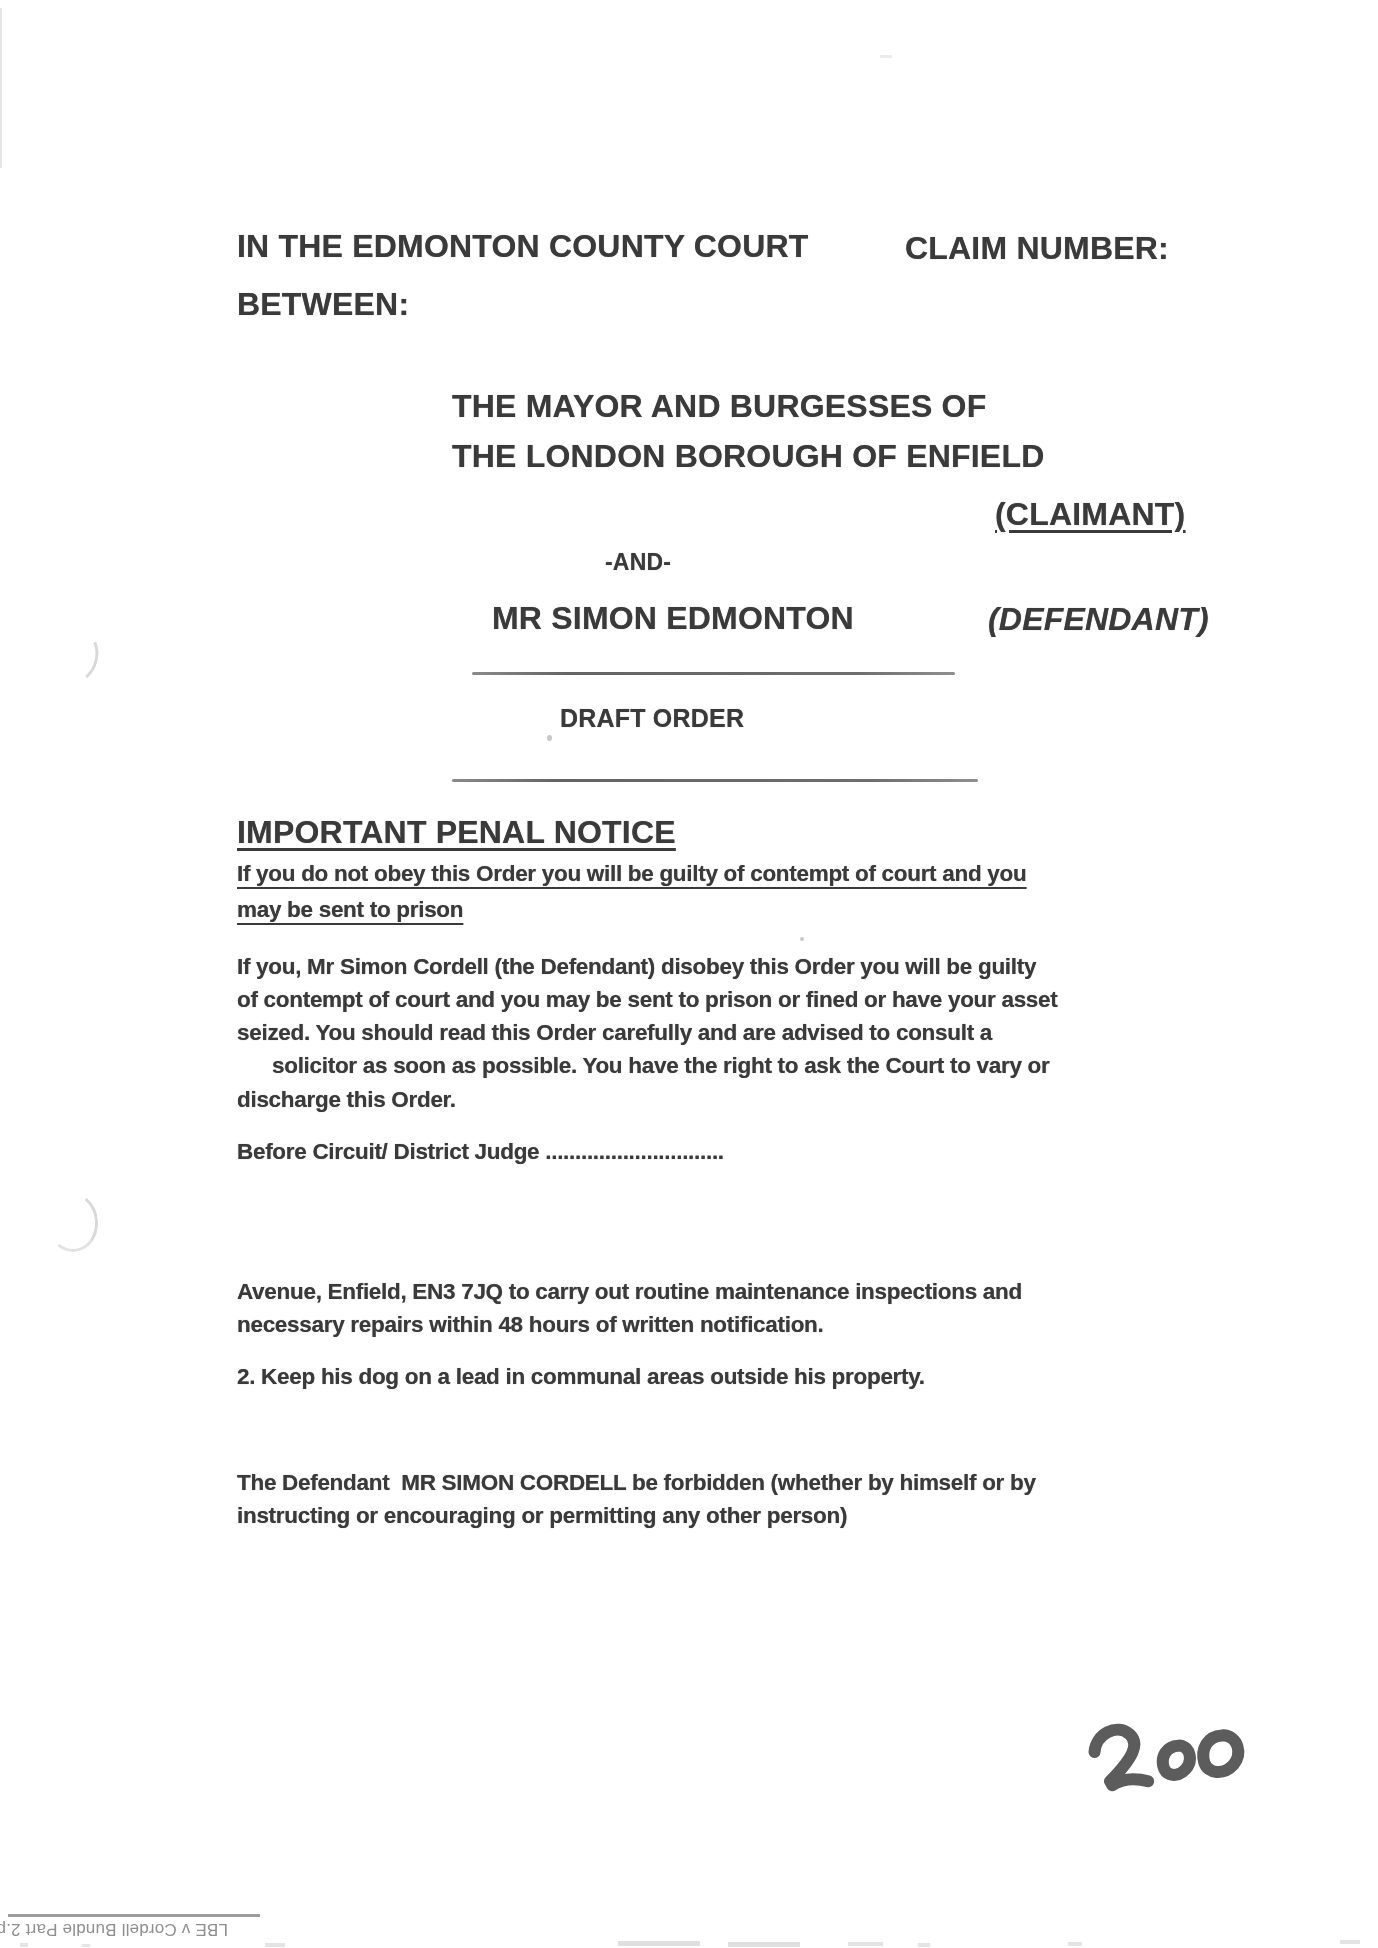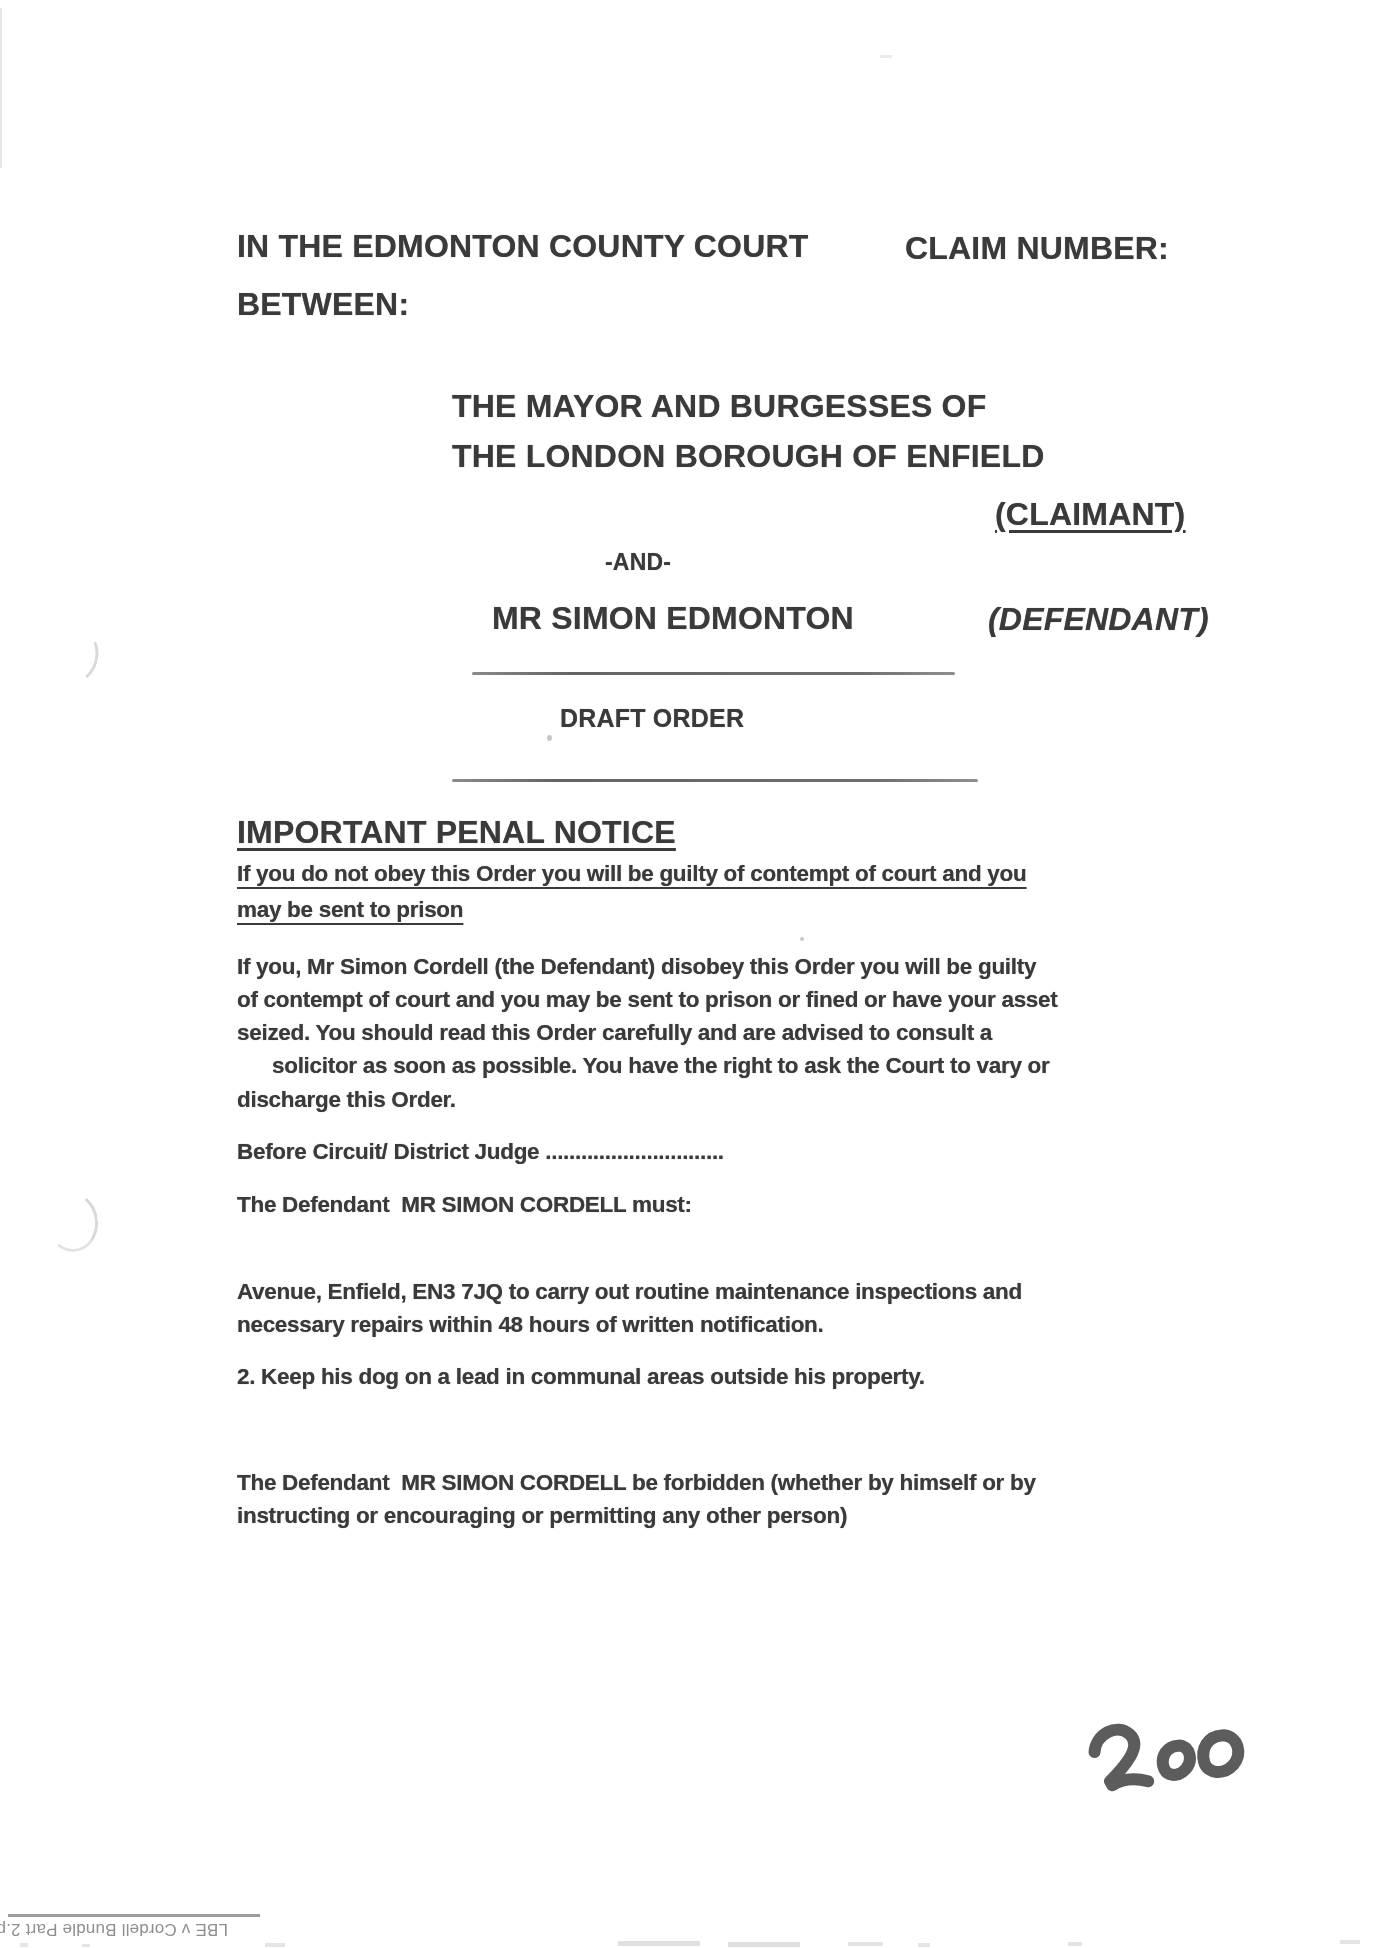--- a/index.html
+++ b/index.html
@@ -76,21 +76,20 @@
   <div class="line body-text u2" style="left:237px; top:897px;">may be sent to prison</div>
 
   <div class="line body-text" style="left:237px; top:954px;">If you, Mr Simon Cordell (the Defendant) disobey this Order you will be guilty</div>
   <div class="line body-text" style="left:237px; top:987px;">of contempt of court and you may be sent to prison or fined or have your asset</div>
   <div class="line body-text" style="left:237px; top:1020px;">seized. You should read this Order carefully and are advised to consult a</div>
   <div class="line body-text" style="left:240px; top:1053px;margin-left:32px;">solicitor as soon as possible. You have the right to ask the Court to vary or</div>
   <div class="line body-text" style="left:237px; top:1087px;">discharge this Order.</div>
   <div class="speck" style="left:800px; top:937px; width:4px; height:4px;"></div>
 
   <div class="line body-text" style="left:237px; top:1139px;">Before Circuit/ District Judge ..............................</div>
-  <div class="line body-text" style="left:237px; top:1192px;">The Defendant  MR SIMON CORDELL must:</div>
 
   <div class="line body-text" style="left:237px; top:1279px;">Avenue, Enfield, EN3 7JQ to carry out routine maintenance inspections and</div>
   <div class="line body-text" style="left:237px; top:1312px;">necessary repairs within 48 hours of written notification.</div>
 
   <div class="line body-text" style="left:237px; top:1364px;">2. Keep his dog on a lead in communal areas outside his property.</div>
 
   <div class="line body-text" style="left:237px; top:1470px;">The Defendant  MR SIMON CORDELL be forbidden (whether by himself or by</div>
   <div class="line body-text" style="left:237px; top:1503px;">instructing or encouraging or permitting any other person)</div>
 
   <div class="curve-mark" style="left:62px; top:632px; width:30px; height:44px; transform:rotate(14deg); border-bottom-color:transparent;"></div>

